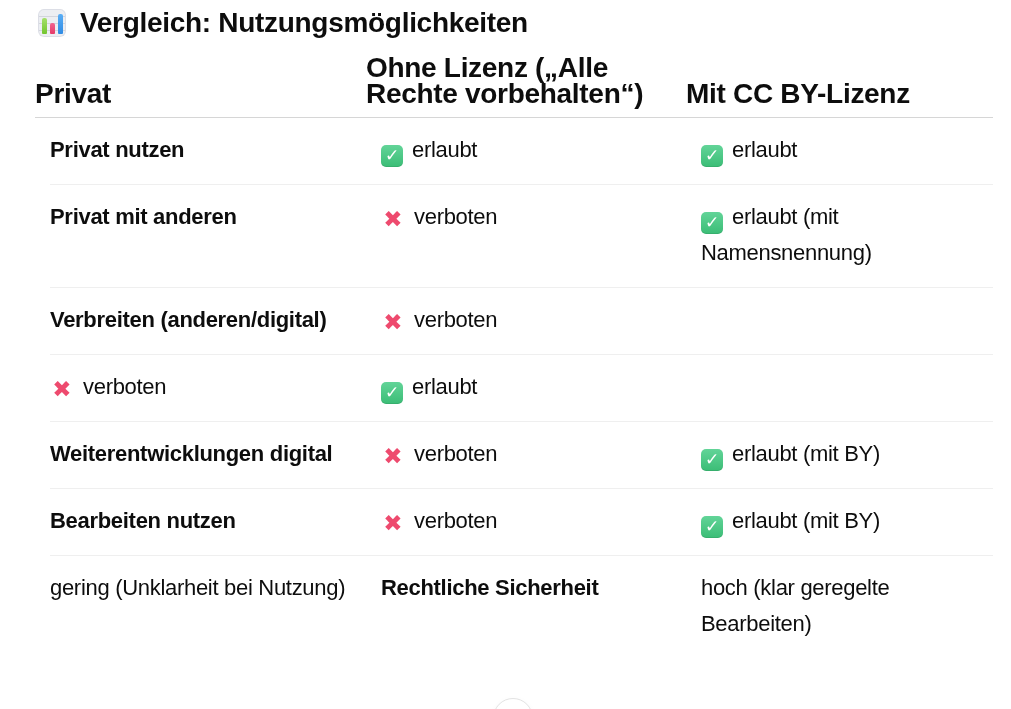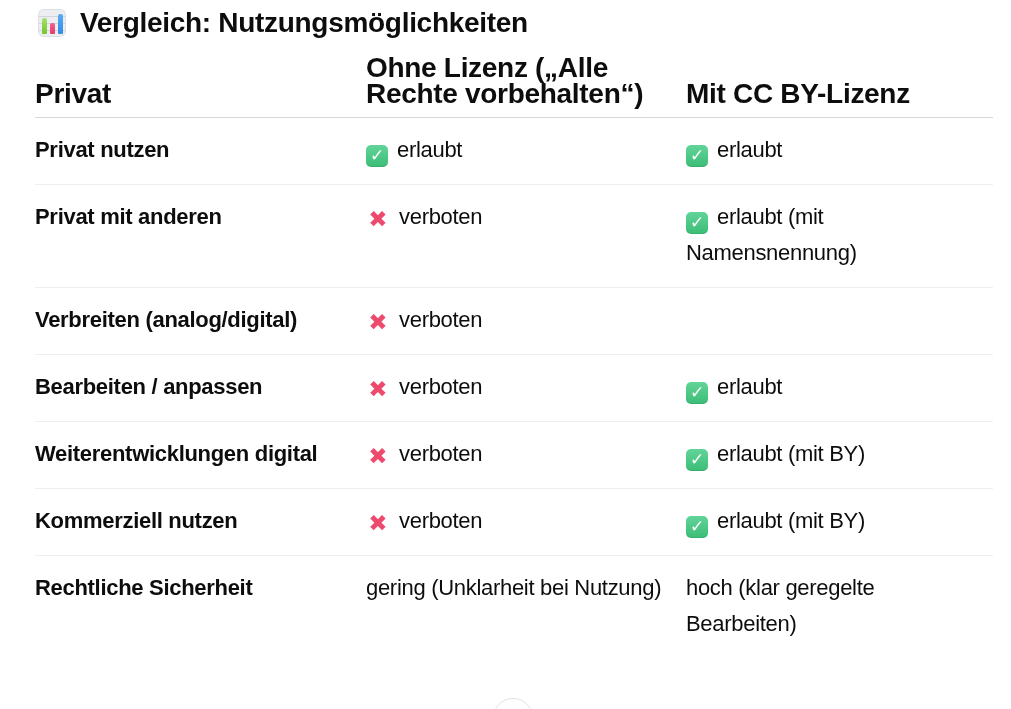--- a/index.html
+++ b/index.html
@@ -21,21 +21,21 @@
   .emoji-chart .bar.p { left:12px; height:11px; background:linear-gradient(180deg,#f3638f,#e53a68); }
   .emoji-chart .bar.b { left:20px; height:20px; background:linear-gradient(180deg,#5aaef5,#2f8be4); }
 
   
   .table { width:958px; margin-left:35px; }
   .thead { display:grid; grid-template-columns:331px 320px 307px; align-items:end;
     padding:15px 0 10px 0; border-bottom:1px solid #d6d6d6; }
   .th { font-size:28px; font-weight:700; line-height:26px; padding-right:20px; }
 
   .row { display:grid; grid-template-columns:331px 320px 307px;
-    padding:14px 0 16px 0; border-bottom:1px solid #efefef; }
+    padding:14px 0 16px 0; border-bottom:1px solid #efefef;margin-left:15px; }
   .row:last-child { border-bottom:none; }
   .cell { font-size:22px; line-height:36px; padding-right:20px; }
   .cell.label { font-weight:700; }
   .cell.c3 { padding-right:12px; }
 
   
   .status-icon { display:inline-block; vertical-align:-4px; margin-right:9px; }
   .status-icon[data-icon="check"] { width:22px; height:22px; border-radius:5px;
     background:linear-gradient(180deg,#62d498,#3bbd76);
     box-shadow:inset 0 -1px 0 rgba(0,0,0,.08);
@@ -77,43 +77,42 @@
     <div class="cell c3"><span class="status-icon" data-icon="check"></span><span>erlaubt</span></div>
   </div>
 
   <div class="row">
     <div class="cell label">Privat mit anderen</div>
     <div class="cell"><span class="status-icon" data-icon="cross"></span><span>verboten</span></div>
     <div class="cell c3"><span class="status-icon" data-icon="check"></span><span>erlaubt (mit Namensnennung)</span></div>
   </div>
 
   <div class="row">
-    <div class="cell label">Verbreiten (analog/digital)</div>
+    <div class="cell label">Verbreiten (anderen/digital)</div>
     <div class="cell"><span class="status-icon" data-icon="cross"></span><span>verboten</span></div>
   </div>
 
   <div class="row">
-    <div class="cell label">Bearbeiten / anpassen</div>
     <div class="cell"><span class="status-icon" data-icon="cross"></span><span>verboten</span></div>
     <div class="cell c3"><span class="status-icon" data-icon="check"></span><span>erlaubt</span></div>
   </div>
 
   <div class="row">
     <div class="cell label">Weiterentwicklungen digital</div>
     <div class="cell"><span class="status-icon" data-icon="cross"></span><span>verboten</span></div>
     <div class="cell c3"><span class="status-icon" data-icon="check"></span><span>erlaubt (mit BY)</span></div>
   </div>
 
   <div class="row">
-    <div class="cell label">Kommerziell nutzen</div>
+    <div class="cell label">Bearbeiten nutzen</div>
     <div class="cell"><span class="status-icon" data-icon="cross"></span><span>verboten</span></div>
     <div class="cell c3"><span class="status-icon" data-icon="check"></span><span>erlaubt (mit BY)</span></div>
   </div>
 
   <div class="row">
+    <div class="cell"><span>gering (Unklarheit bei Nutzung)</span></div>
     <div class="cell label">Rechtliche Sicherheit</div>
-    <div class="cell"><span>gering (Unklarheit bei Nutzung)</span></div>
     <div class="cell c3"><span>hoch (klar geregelte Bearbeiten)</span></div>
   </div>
 
 </div>
 
 <div class="scroll-btn"></div>
 
 </body></html>

